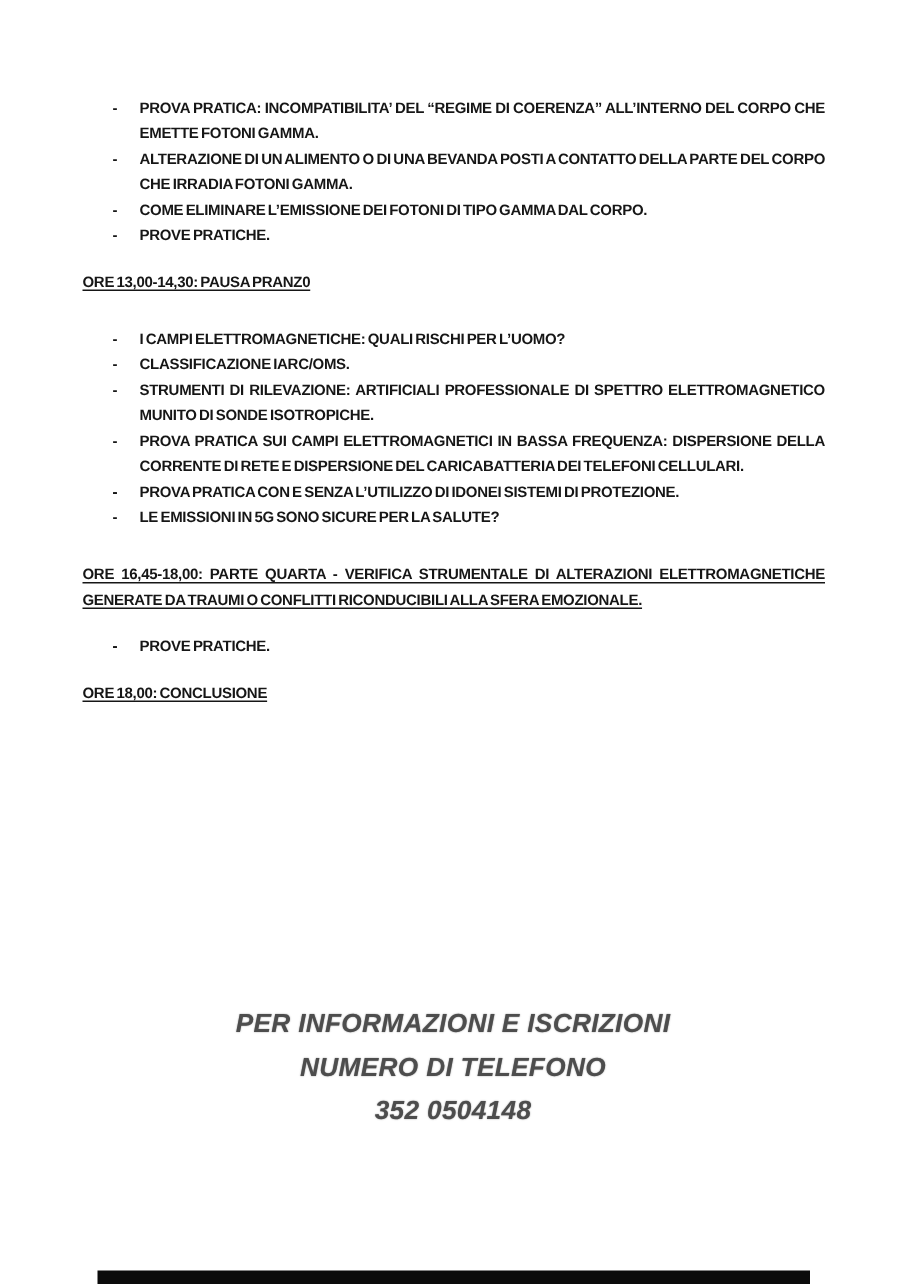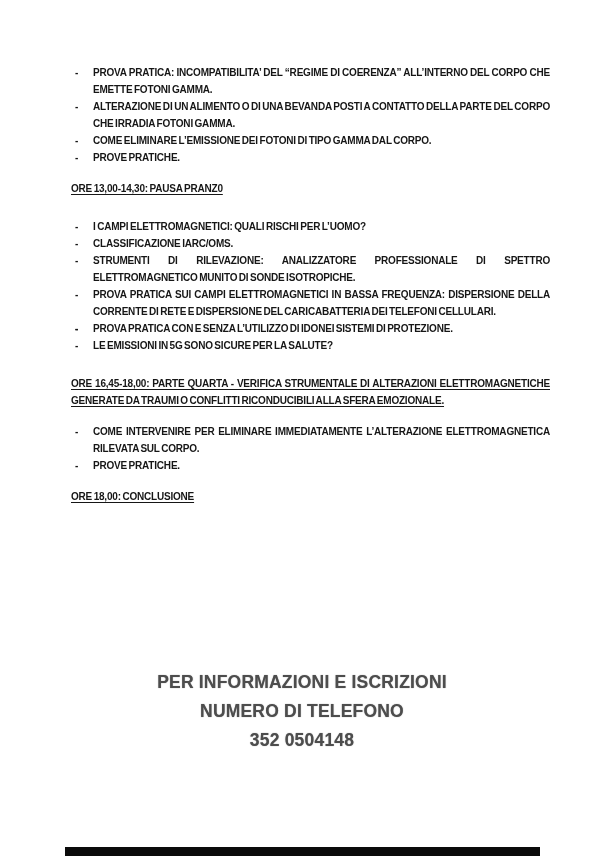--- a/index.html
+++ b/index.html
@@ -29,41 +29,42 @@
   ul.bullets li {
     position: relative;
     text-align: justify;
     text-align-last: left;
   }
   ul.bullets li .marker {
     position: absolute;
     left: -18px; top: 0;
   }
   .heading {
-    margin: 0 0 7px 16px;
+    margin: 0 0 7px 0;
     font-size: 10px;
     font-weight: 700;
     text-decoration: underline;
     text-underline-offset: 2px;
     text-align: justify;
     text-align-last: left;
     line-height: 17px;
   }
   .gap { height: 7px; }
   .footer {
     position: absolute;
     left: 0; top: 668px;
     width: 604px;
     text-align: center;
     color: #4d4d4d;
     font-weight: 700;
     font-size: 17.5px;
     line-height: 29px;
     letter-spacing: 0.2px;
     text-shadow: 0 0 1px rgba(90,90,90,0.75);
+    font-style: italic;
   }
   .bottom-bar {
     position: absolute;
     left: 65px; right: 64px;
     bottom: 2px; height: 9px;
     background: #0b0b0b;
   }
 </style>
 </head>
 <body>
@@ -94,29 +95,29 @@
   <h2 class="heading">ORE 13,00-14,30: PAUSA PRANZ0</h2>
 
   <div class="gap"></div>
 
 
   <div class="gap"></div>
 
   <ul class="bullets">
     <li>
       <span class="marker">-</span>
-      <span>I CAMPI ELETTROMAGNETICI: QUALI RISCHI PER L’UOMO?</span>
+      <span>I CAMPI ELETTROMAGNETICHE: QUALI RISCHI PER L’UOMO?</span>
     </li>
     <li>
       <span class="marker">-</span>
       <span>CLASSIFICAZIONE IARC/OMS.</span>
     </li>
     <li>
       <span class="marker">-</span>
-      <span>STRUMENTI DI RILEVAZIONE: ANALIZZATORE PROFESSIONALE DI SPETTRO ELETTROMAGNETICO MUNITO DI SONDE ISOTROPICHE.</span>
+      <span>STRUMENTI DI RILEVAZIONE: ARTIFICIALI PROFESSIONALE DI SPETTRO ELETTROMAGNETICO MUNITO DI SONDE ISOTROPICHE.</span>
     </li>
     <li>
       <span class="marker">-</span>
       <span>PROVA PRATICA SUI CAMPI ELETTROMAGNETICI IN BASSA FREQUENZA: DISPERSIONE DELLA CORRENTE DI RETE E DISPERSIONE DEL CARICABATTERIA DEI TELEFONI CELLULARI.</span>
     </li>
     <li>
       <span class="marker">-</span>
     </li>
     <li>
       <span class="marker">-</span>
@@ -133,21 +134,20 @@
 
   <div class="gap"></div>
 
   <h2 class="heading">ORE 16,45-18,00: PARTE QUARTA - VERIFICA STRUMENTALE DI ALTERAZIONI ELETTROMAGNETICHE GENERATE DA TRAUMI O CONFLITTI RICONDUCIBILI ALLA SFERA EMOZIONALE.</h2>
 
   <div class="gap"></div>
 
   <ul class="bullets">
     <li>
       <span class="marker">-</span>
-      <span>COME INTERVENIRE PER ELIMINARE IMMEDIATAMENTE L’ALTERAZIONE ELETTROMAGNETICA RILEVATA SUL CORPO.</span>
     </li>
     <li>
       <span class="marker">-</span>
       <span>PROVE PRATICHE.</span>
     </li>
   </ul>
 
   <div class="gap"></div>
 
   <h2 class="heading">ORE 18,00: CONCLUSIONE</h2>

